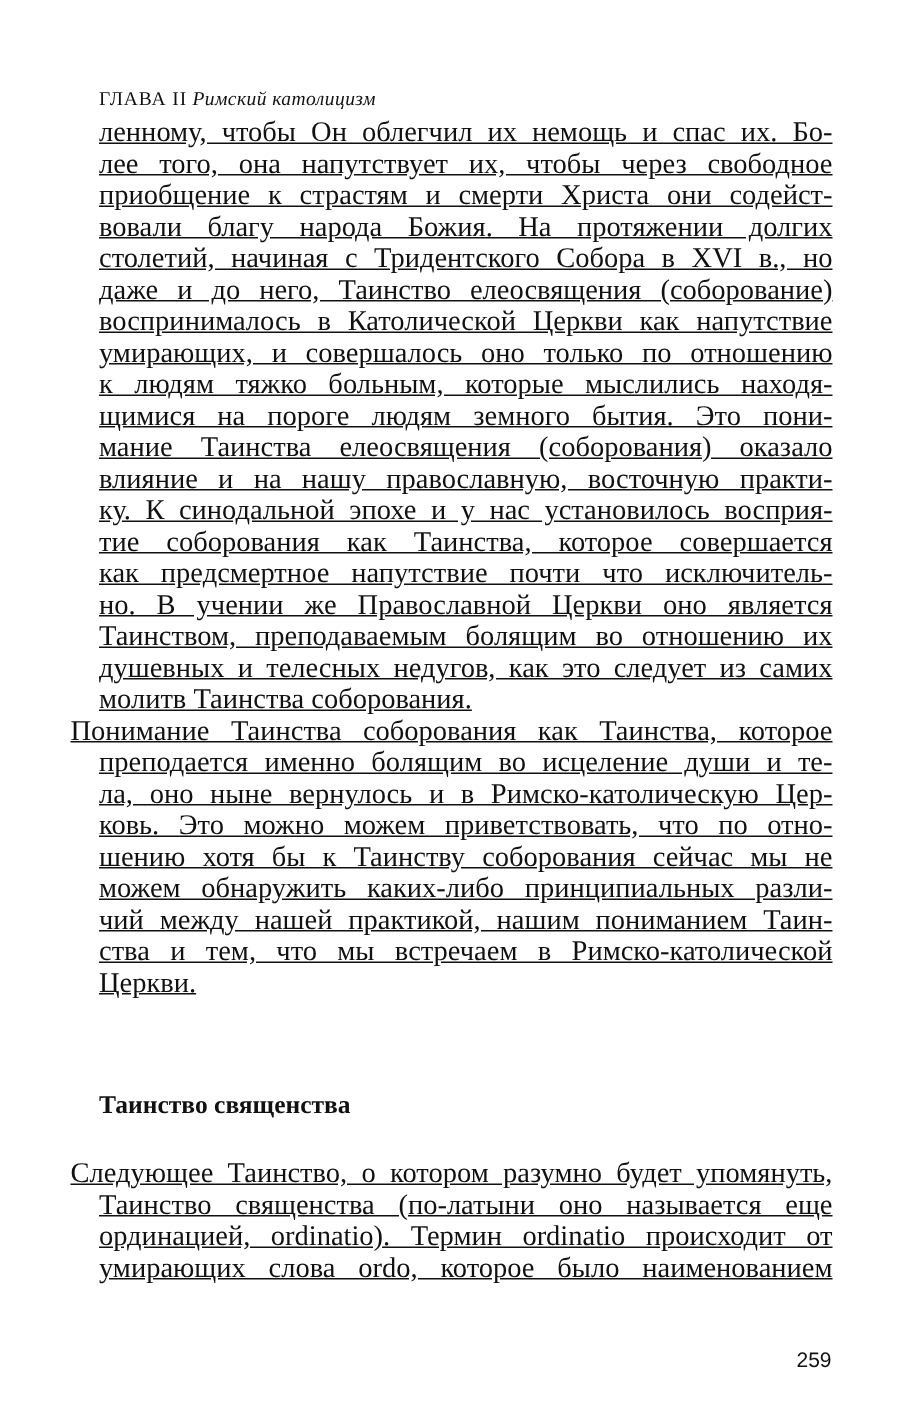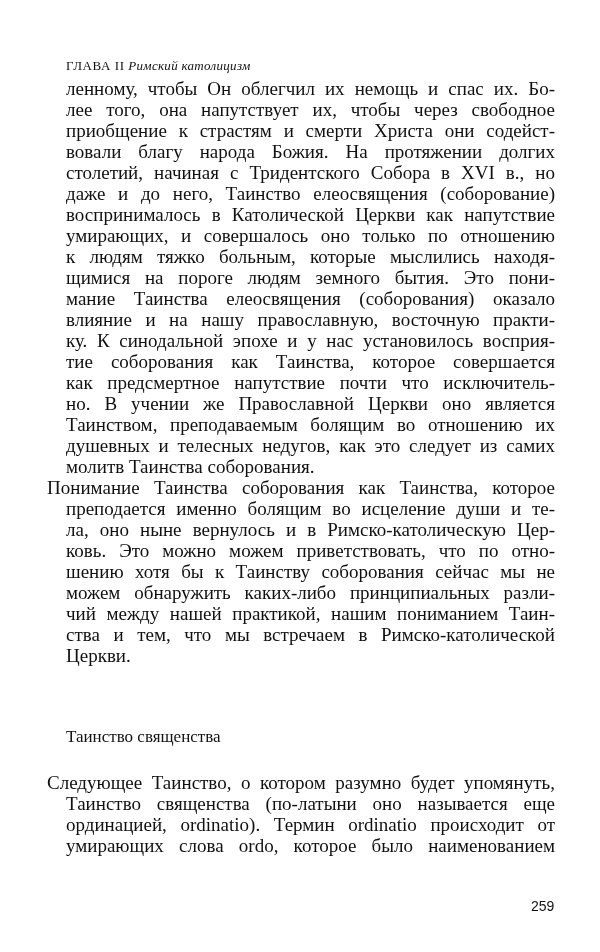--- a/index.html
+++ b/index.html
@@ -5,22 +5,22 @@
     html, body { margin: 0; padding: 0; background: #ffffff; }
     body { width: 600px; height: 952px; position: relative; overflow: hidden;
       font-family: "Liberation Serif", "DejaVu Serif", serif; color: #111; }
     .running-head { position: absolute; left: 66px; top: 38px; font-size: 13px; letter-spacing: 0.3px; margin-top: 20px; }
     .running-head .chap { font-variant: small-caps; letter-spacing: 0.6px; }
     .running-head .title { font-style: italic; }
     .line { position: absolute; left: 66px; width: 489px; font-size: 19px; line-height: 21px;
       text-align: justify; text-align-last: justify; white-space: nowrap; height: 21px; }
     .line.para-first { left: 47px; width: 508px; }
     .line.last { text-align-last: left; }
-    .line span { display: block; width: 100%; white-space: normal; text-align: justify; text-align-last: inherit; }
-    .section-heading { position: absolute; left: 66px; top: 727px; font-size: 17px; font-weight: normal; }
+    .line span { display: block; width: 100%; white-space: normal; text-align: justify; text-align-last: inherit; text-decoration: underline; }
+    .section-heading { position: absolute; left: 66px; top: 727px; font-size: 17px; font-weight: bold; }
     .page-number { position: absolute; left: 531px; top: 898px; font-size: 14px; font-family: "Liberation Sans", sans-serif; }
   </style>
 </head>
 <body>
 
 <div class="running-head">
   <span class="chap">ГЛАВА II</span>
   <span class="title">Римский католицизм</span>
 </div>
 

